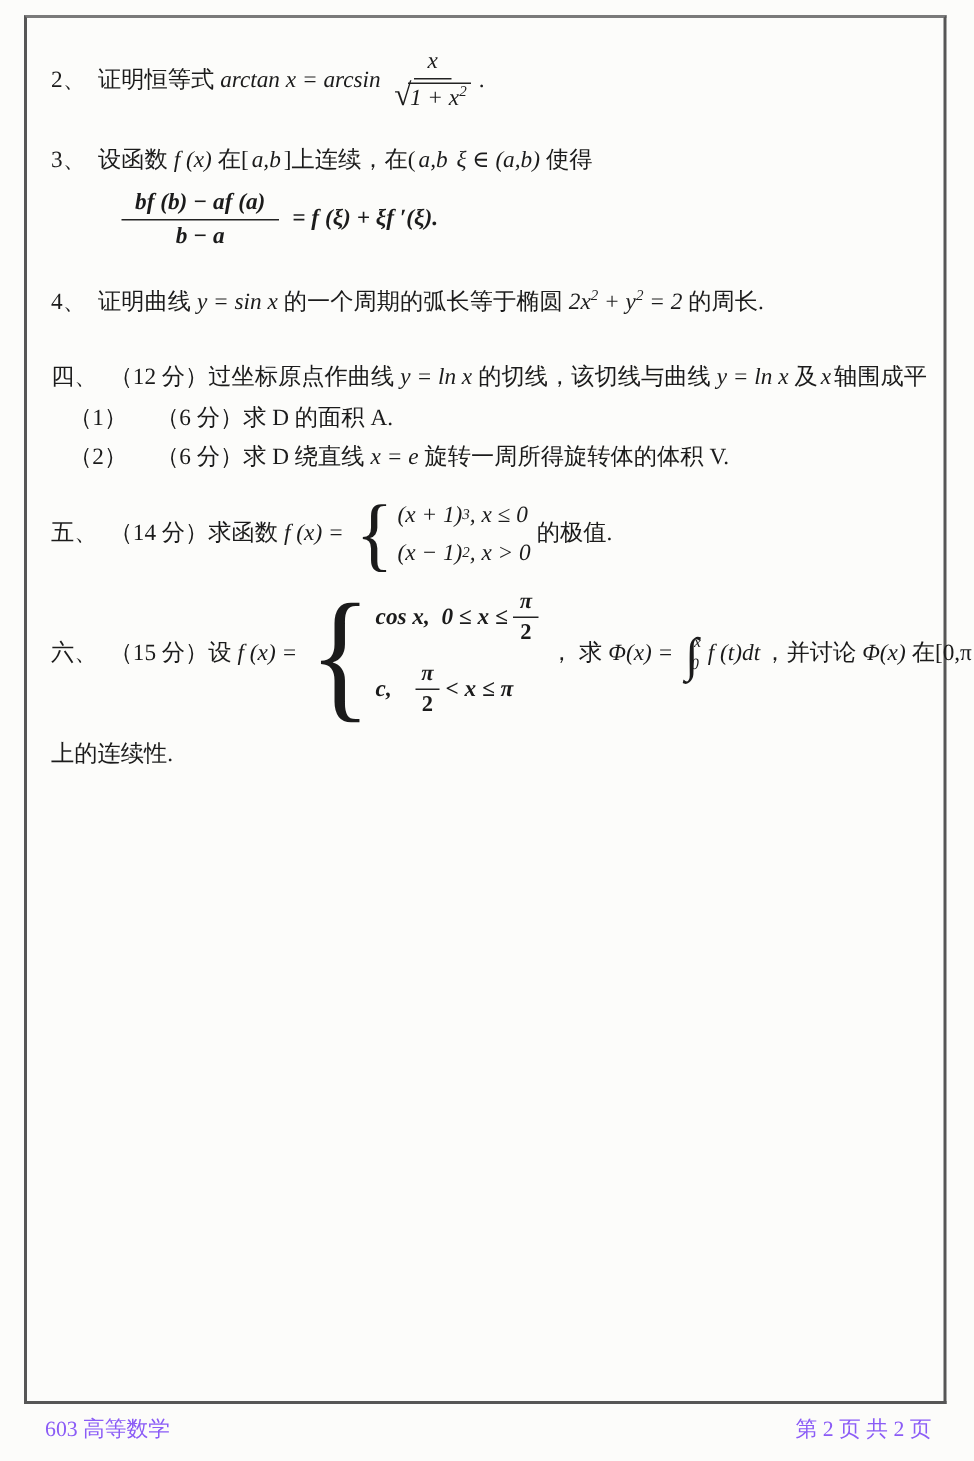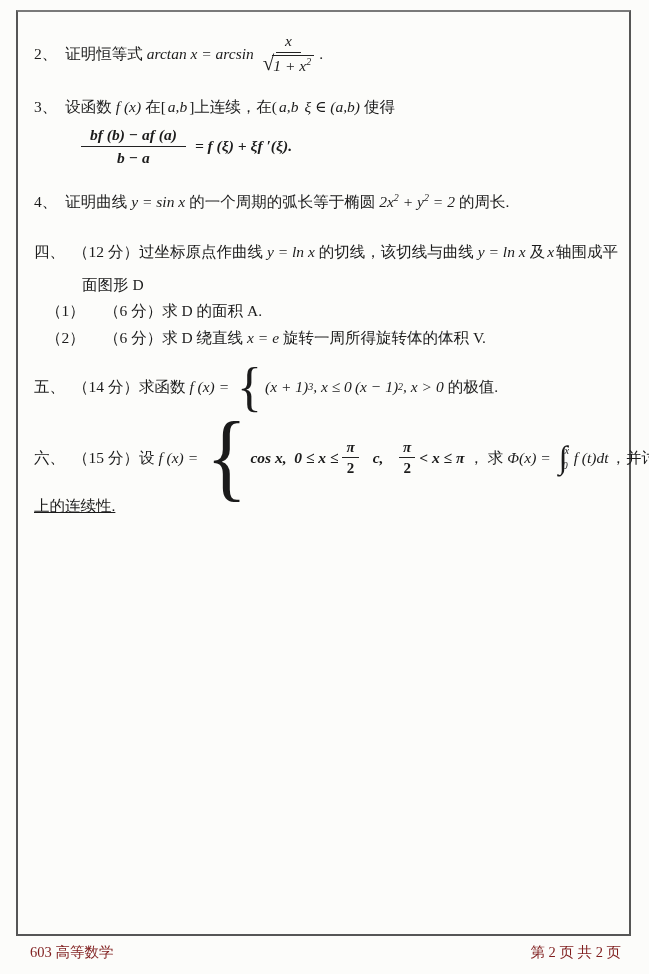--- a/index.html
+++ b/index.html
@@ -36,21 +36,21 @@
   
   .sqrt-wrap { display: inline-flex; align-items: flex-start; }
   .sqrt-glyph { font-size: 1.35em; line-height: 1; font-style: normal; transform: translateY(-2px); }
   .radicand { border-top: 1.4px solid #222; padding: 1px 3px 0 1px; margin-left: -2px; font-style: italic; white-space: pre; }
 
   
   .cases { display: inline-flex; align-items: center; vertical-align: middle; margin: 0 4px; }
   .brace { font-family: "Liberation Serif", serif; font-weight: 300; color: #1b1b1b; line-height: 0.85; margin-right: 3px; }
   .brace-md { font-size: 52px; transform: scaleY(1.05); }
   .brace-lg { font-size: 86px; transform: scaleY(1.12); }
-  .case-col { display: flex; flex-direction: row; }
+  .case-col { display: flex; flex-direction: column; }
   .case-col-md { gap: 3px; }
   .case-col-lg { gap: 10px; font-weight: bold; }
   .case-line { display: flex; align-items: center; white-space: pre; }
   .case-line .math { margin: 0; }
   .cfrac { margin: 0 4px; font-size: 15px; }
   .cfrac .fnum { padding: 0 4px 1px 4px; }
 
   
   .integral { display: inline-flex; align-items: center; margin: 0 2px 0 4px; }
   .int-sign { font-size: 32px; font-style: normal; line-height: 0.85; }
@@ -62,28 +62,28 @@
   #q2 { margin-top: 4px; }
   #q3 { margin-top: 20px; }
   #q3 .eq-line { margin: 8px 0 0 42px; font-weight: bold; }
   #q4 { margin-top: 24px; }
   #s4 { margin-top: 28px; }
   #s4 .cont-line { margin: 10px 0 2px 48px; }
   #s4 .sub-line { margin-top: 4px; padding-left: 12px; }
   .sub-num { display: inline-block; width: 58px; }
   #s5 { margin-top: 16px; }
   #s6 { margin-top: 12px; }
-  #s6 .cont-line { margin-top: 1px; text-decoration: underline; }
+  #s6 .cont-line { margin-top: 12px; }
 
   .footer {
     position: absolute;
     left: 30px; right: 28px; bottom: 12px;
     display: flex; justify-content: space-between;
     font-size: 14.5px;
-    color: #7f1d1d;
+    color: #8b5cf6;
   }
 </style>
 </head>
 <body>
 
 <div class="frame">
 
   <div class="q" id="q2">
     <div class="line">
       <span class="qnum">2、</span>
@@ -144,23 +144,20 @@
     <div class="line">
       <span class="qnum">四、</span>
       <span>（12 分）过坐标原点作曲线</span>
       <span class="math">y = ln x</span>
       <span>的切线，该切线与曲线</span>
       <span class="math">y = ln x</span>
       <span>及</span>
       <span class="math tight">x</span>
       <span>轴围成平</span>
     </div>
-    <div class="line cont-line">
-      <span>面图形 D</span>
-    </div>
     <div class="line sub-line">
       <span class="sub-num">（1）</span>
       <span>（6 分）求 D 的面积 A.</span>
     </div>
     <div class="line sub-line">
       <span class="sub-num">（2）</span>
       <span>（6 分）求 D 绕直线</span>
       <span class="math">x = e</span>
       <span>旋转一周所得旋转体的体积 V.</span>
     </div>

